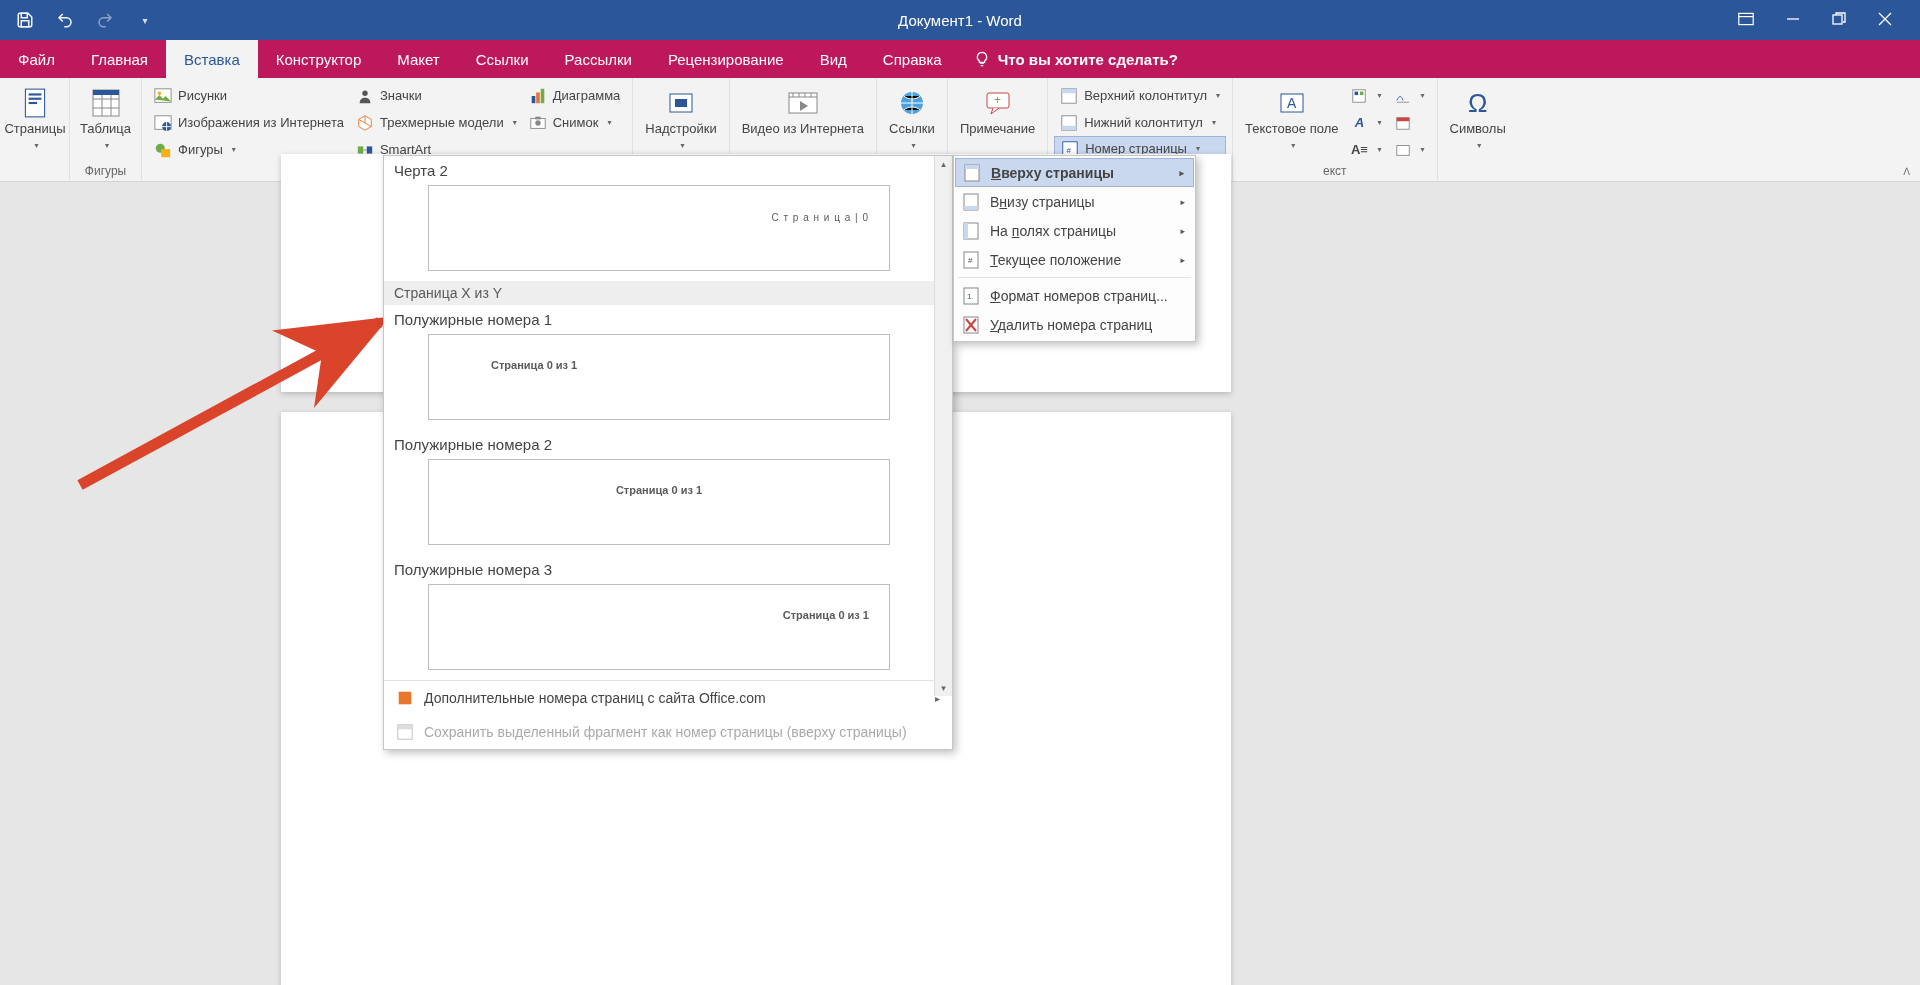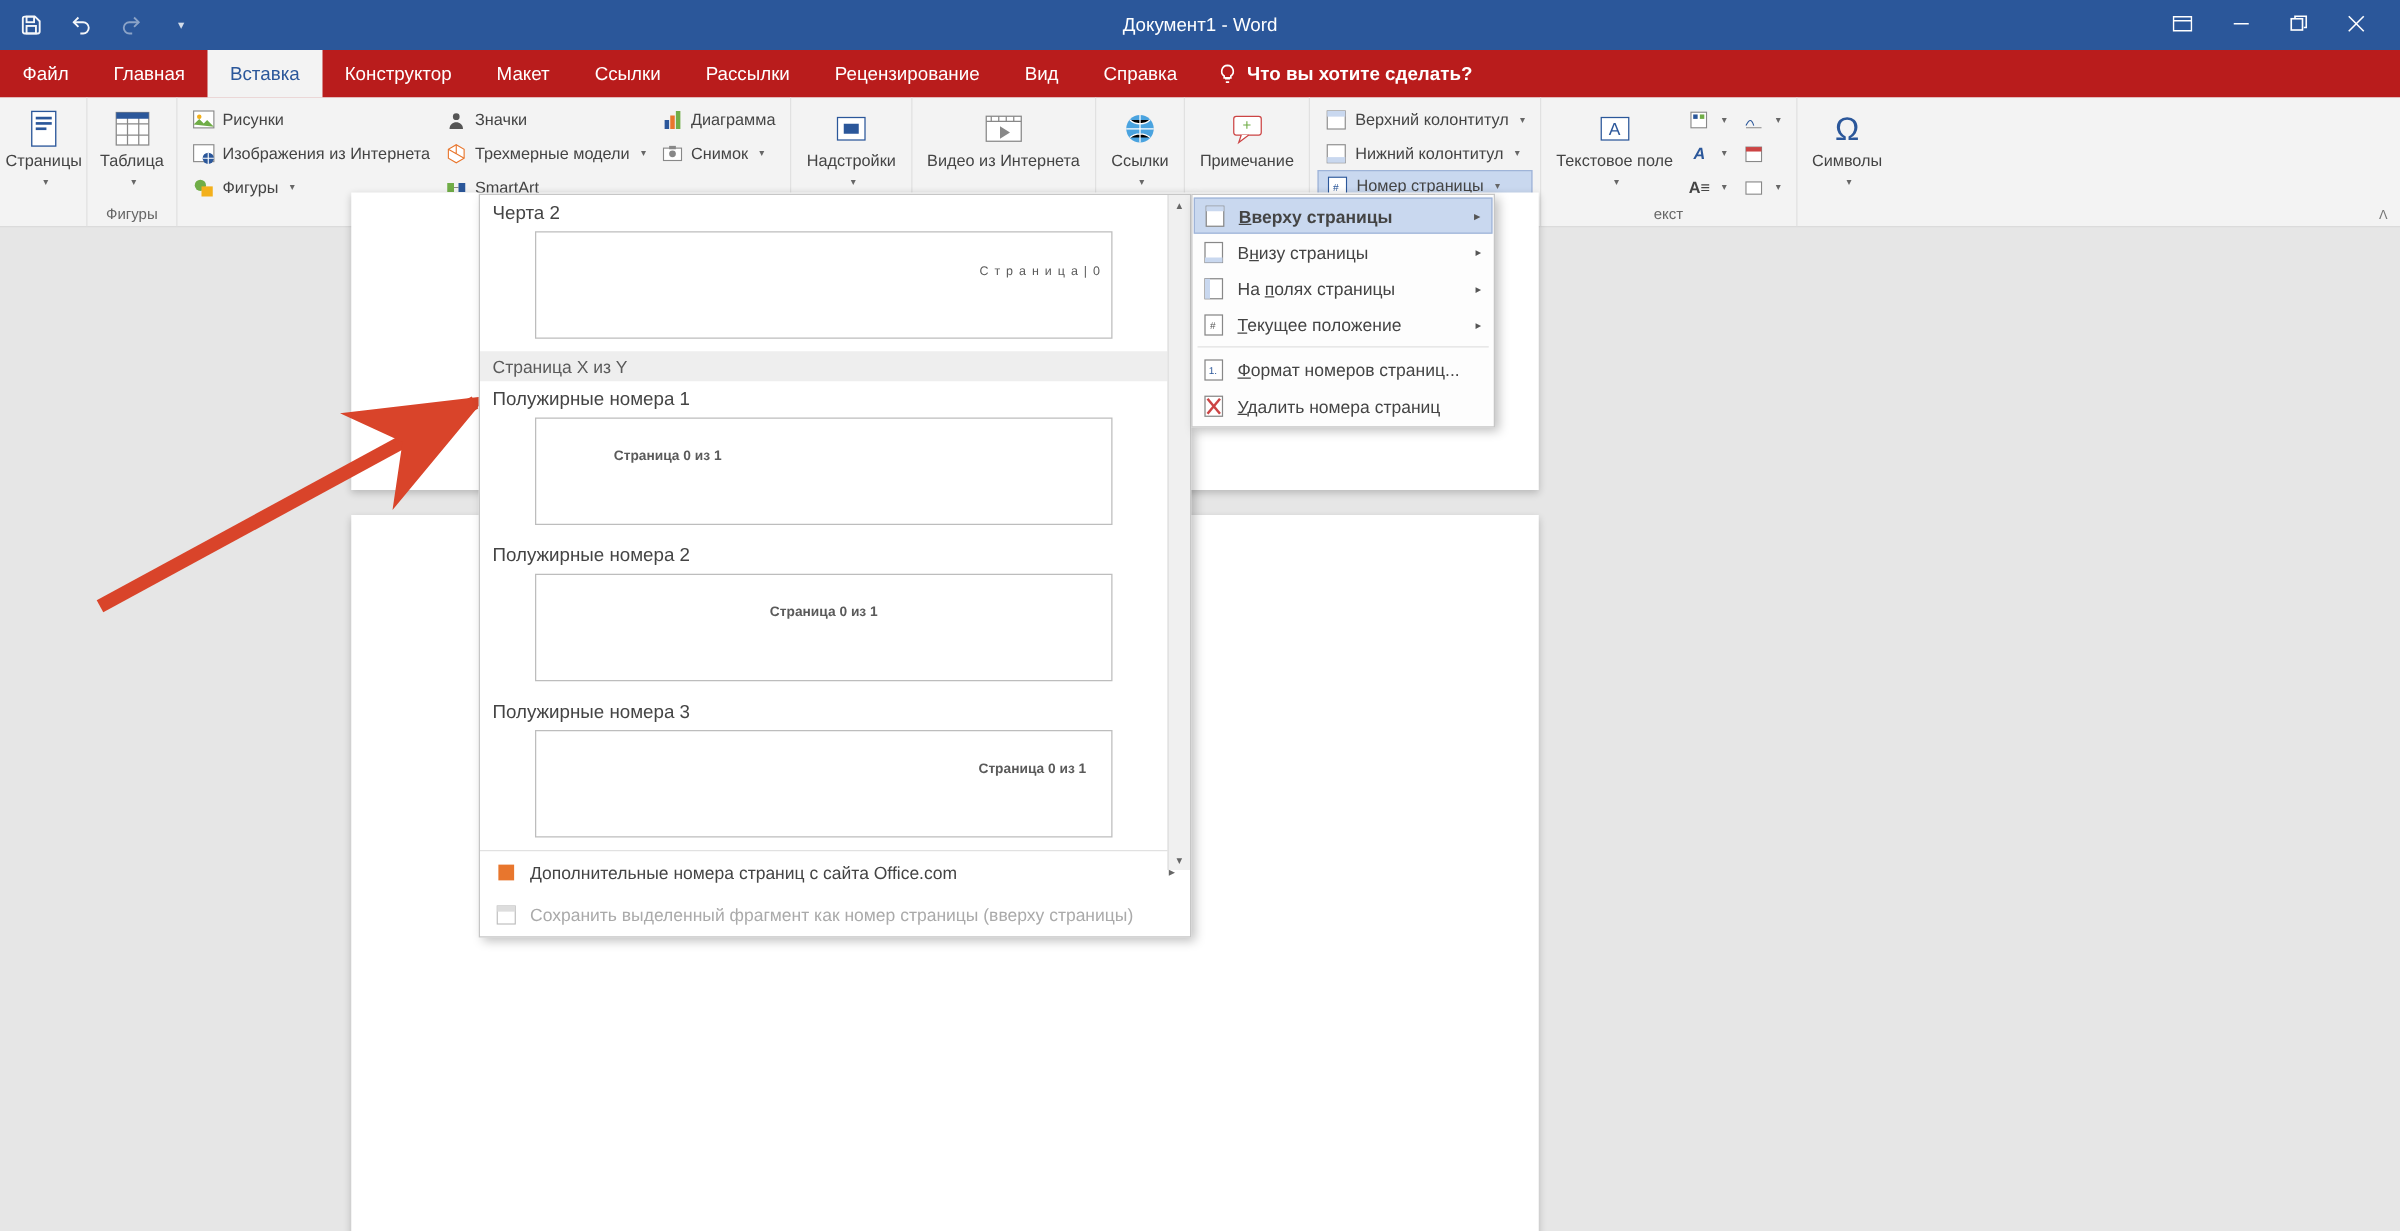--- a/index.html
+++ b/index.html
@@ -8,21 +8,21 @@
 
 .title-bar { height: 40px; background: #2b579a; display: flex; align-items: center; color: #fff; position: relative; }
 .title-left { display: flex; align-items: center; padding-left: 15px; gap: 20px; }
 .title-btn { width: 20px; height: 20px; display: flex; align-items: center; justify-content: center; opacity: .95; font-size: 15px; }
 .title-btn.dim { opacity: .45; }
 .title-center { position: absolute; left: 50%; transform: translateX(-50%); font-size: 15px; white-space: nowrap; }
 .title-right { margin-left: auto; display: flex; align-items: center; gap: 32px; padding-right: 28px; }
 .win-btn { font-size: 13px; }
 
 
-.tabs-bar { height: 38px; background: #b91c1c; display: flex; align-items: stretch; color: #fff; }
+.tabs-bar { height: 38px; background: #be185d; display: flex; align-items: stretch; color: #fff; }
 .tab { padding: 0 18px; display: flex; align-items: center; font-size: 15px; cursor: pointer; }
 .tab.active { background: #f3f3f3; color: #2b579a; }
 .tellme { display: flex; align-items: center; gap: 8px; padding-left: 14px; font-size: 15px; font-weight: bold; }
 .bulb { width: 16px; height: 16px; }
 
 
 .ribbon { background: #f3f3f3; border-bottom: 1px solid #d4d4d4; height: 104px; display: flex; position: relative; }
 .group { border-right: 1px solid #e1e1e1; display: flex; flex-direction: column; justify-content: space-between; padding-top: 4px; }
 .group-body { display: flex; padding: 0 6px; flex: 1; }
 .group-label { text-align: center; font-size: 12px; color: #666; padding-bottom: 3px; }
@@ -457,21 +457,21 @@
       </marker>
     </defs>
   <line x1="10" y1="185" x2="310" y2="22" stroke="#d9442a" stroke-width="11" marker-end="url(#ah)"></line>
 </svg>
 
 <div class="gallery">
   <div class="gallery-inner">
     <div style="padding-right:18px;">
       <div class="gitem-lbl">Черта 2</div>
       <div class="gprev">
-        <span class="gprev-text" style="right:8px; top:26px;">С т р а н и ц а  | 0</span>
+        <span class="gprev-text" style="right:20px; top:26px;">С т р а н и ц а  | 0</span>
       </div>
       <div class="gcat">Страница X из Y</div>
       <div class="gitem-lbl">Полужирные номера 1</div>
       <div class="gprev">
         <span class="gprev-text bold" style="left:62px; top:24px;">Страница 0 из 1</span>
       </div>
       <div class="gitem-lbl">Полужирные номера 2</div>
       <div class="gprev">
         <span class="gprev-text bold" style="left:50%; transform:translateX(-50%); top:24px;">Страница 0 из 1</span>
       </div>

